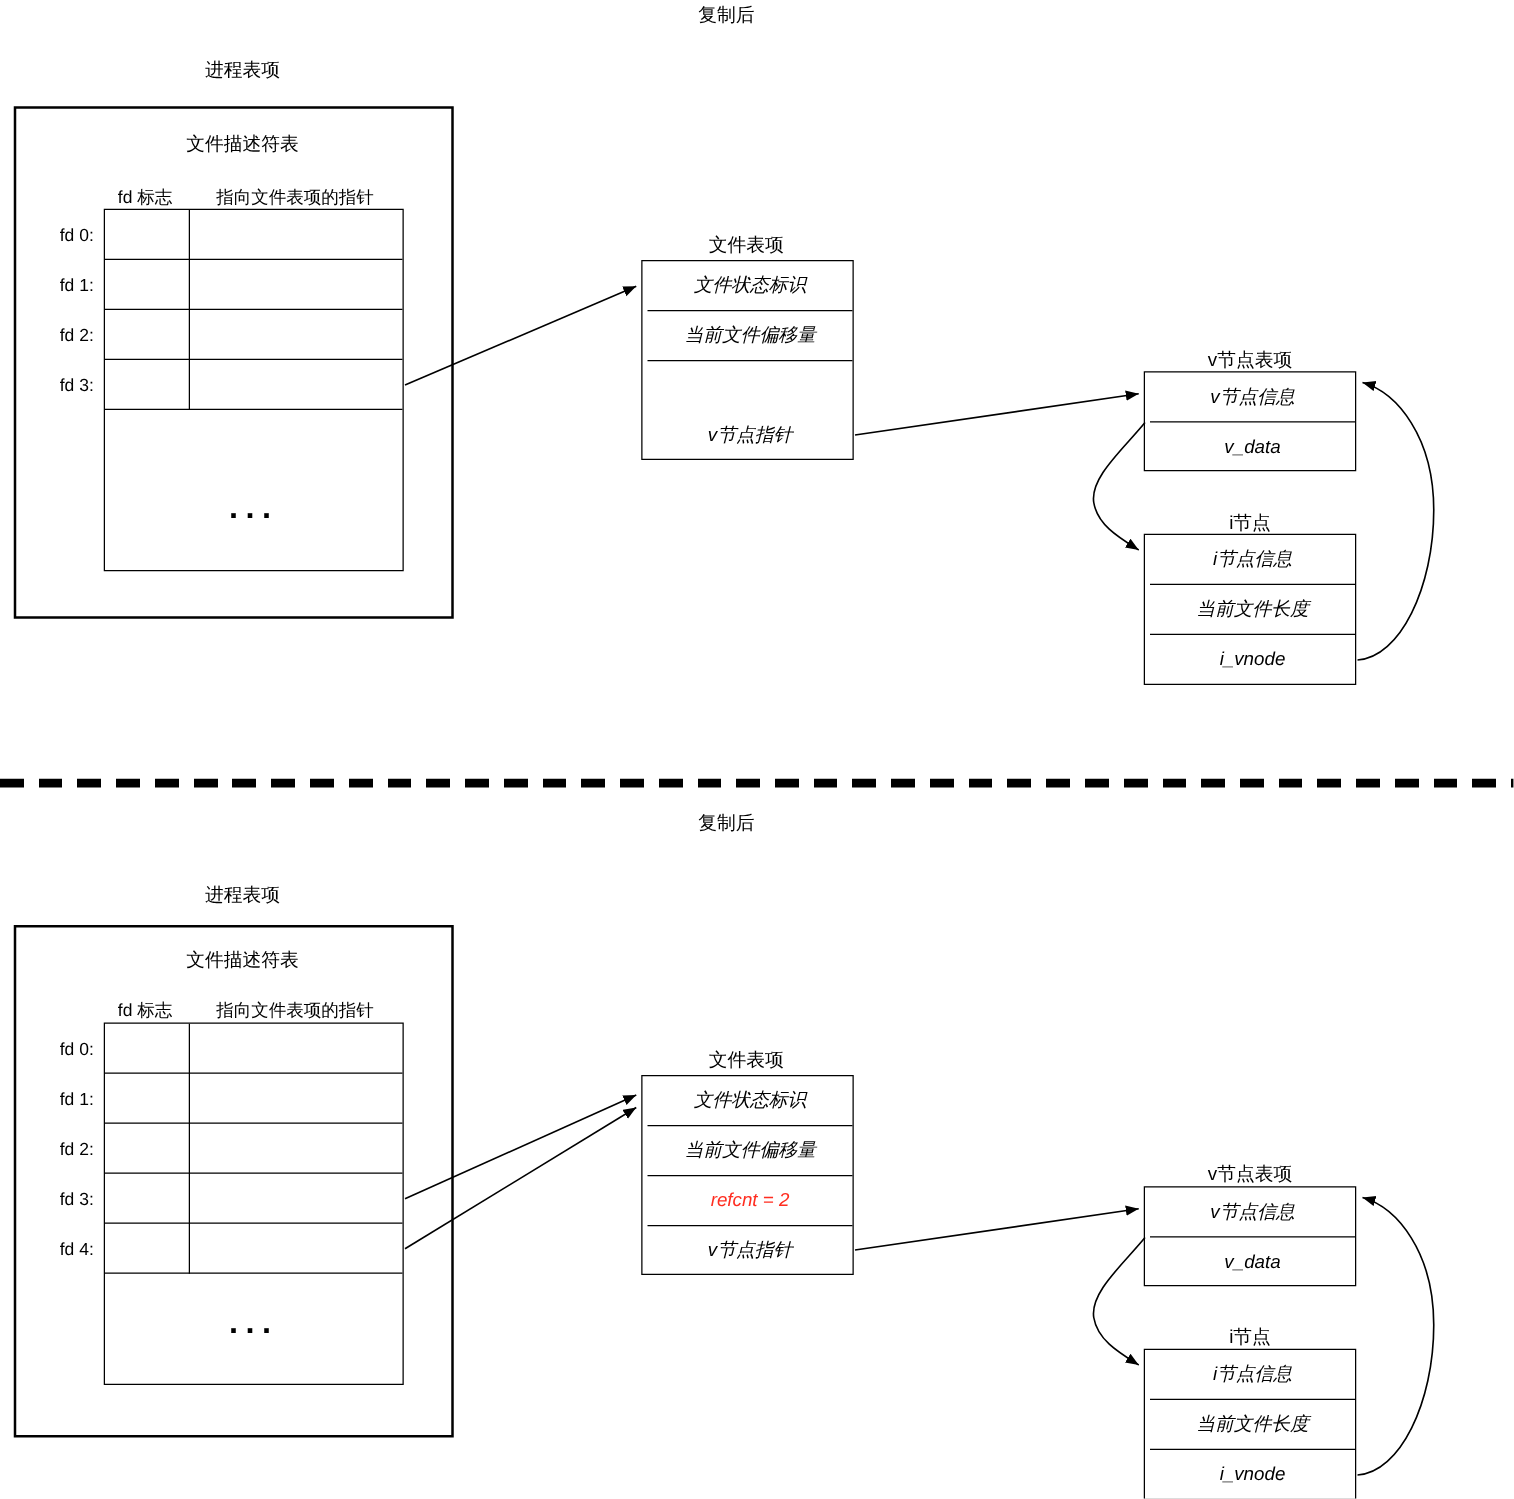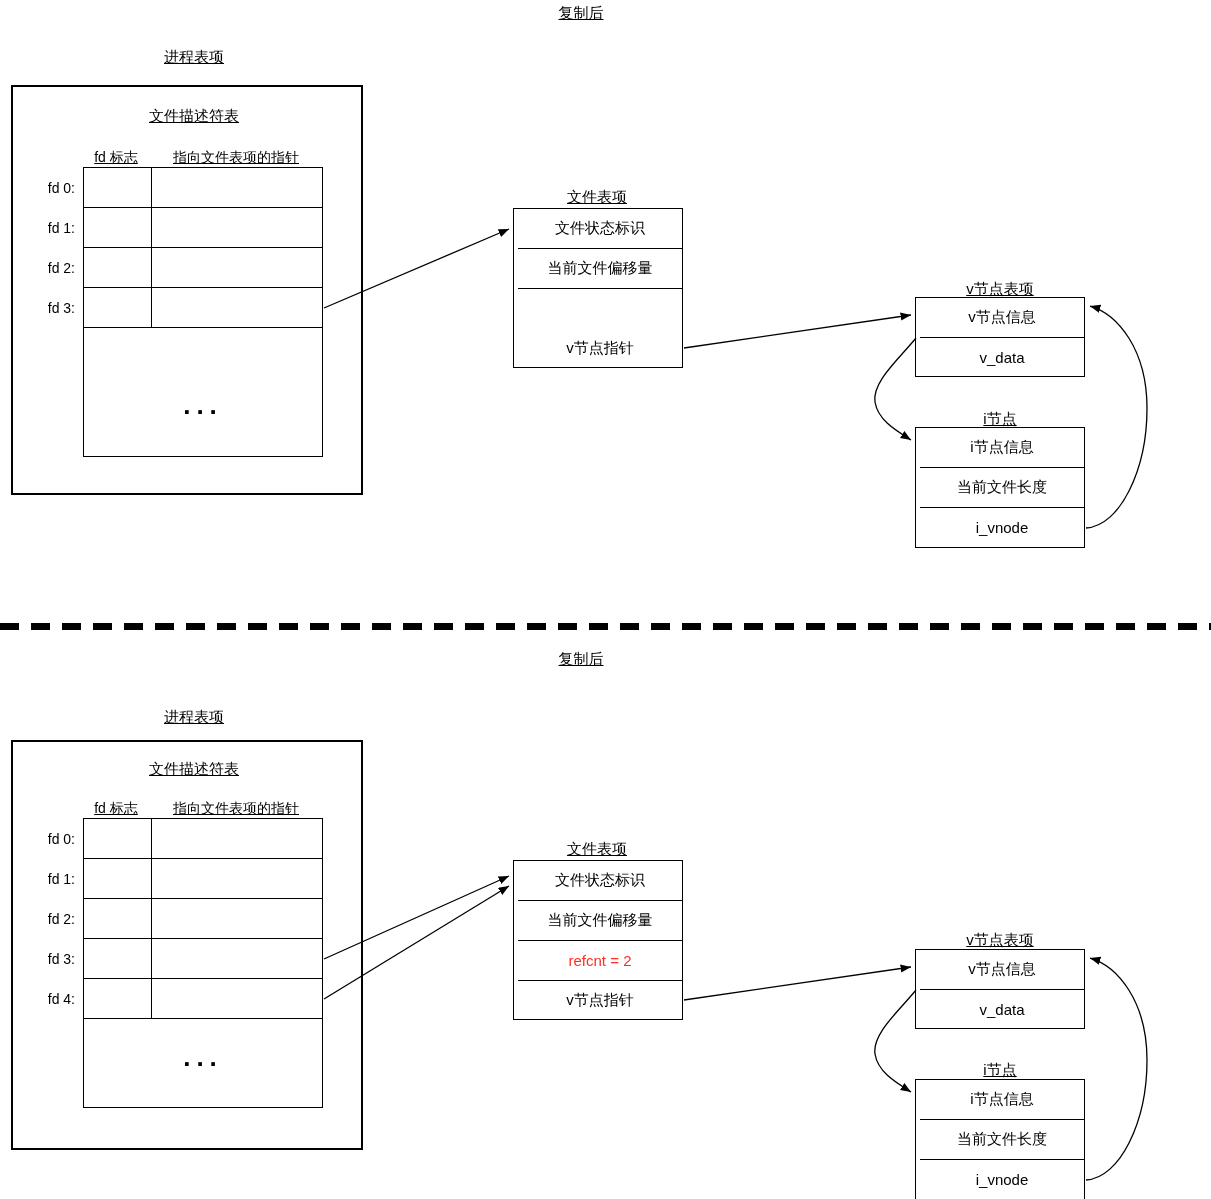--- a/index.html
+++ b/index.html
@@ -23,21 +23,20 @@
   .label {
     position: absolute;
     font-size: 15px;
     line-height: 1;
     color: #000;
     white-space: nowrap;
   }
   .label.center {
     text-align: left;
     transform: translateX(-50%);
-    text-decoration: underline;
   }
   .section-title {
     font-size: 15px;
   }
 
   
   .box {
     position: absolute;
     border: 1.4px solid #000;
     box-sizing: border-box;
@@ -91,20 +90,21 @@
   .stack .cell {
     position: absolute;
     left: 4px; right: 0;
     box-sizing: border-box;
     border-bottom: 1.4px solid #000;
     display: flex;
     align-items: center;
     justify-content: center;
     font-size: 15px;
     white-space: nowrap;
+    font-style: italic;
   }
   .stack .cell.last { border-bottom: none; }
   .cell-red { color: #ff2d20; }
 
   
   .divider {
     position: absolute;
     height: 7px;
     background: repeating-linear-gradient(
       to right,

